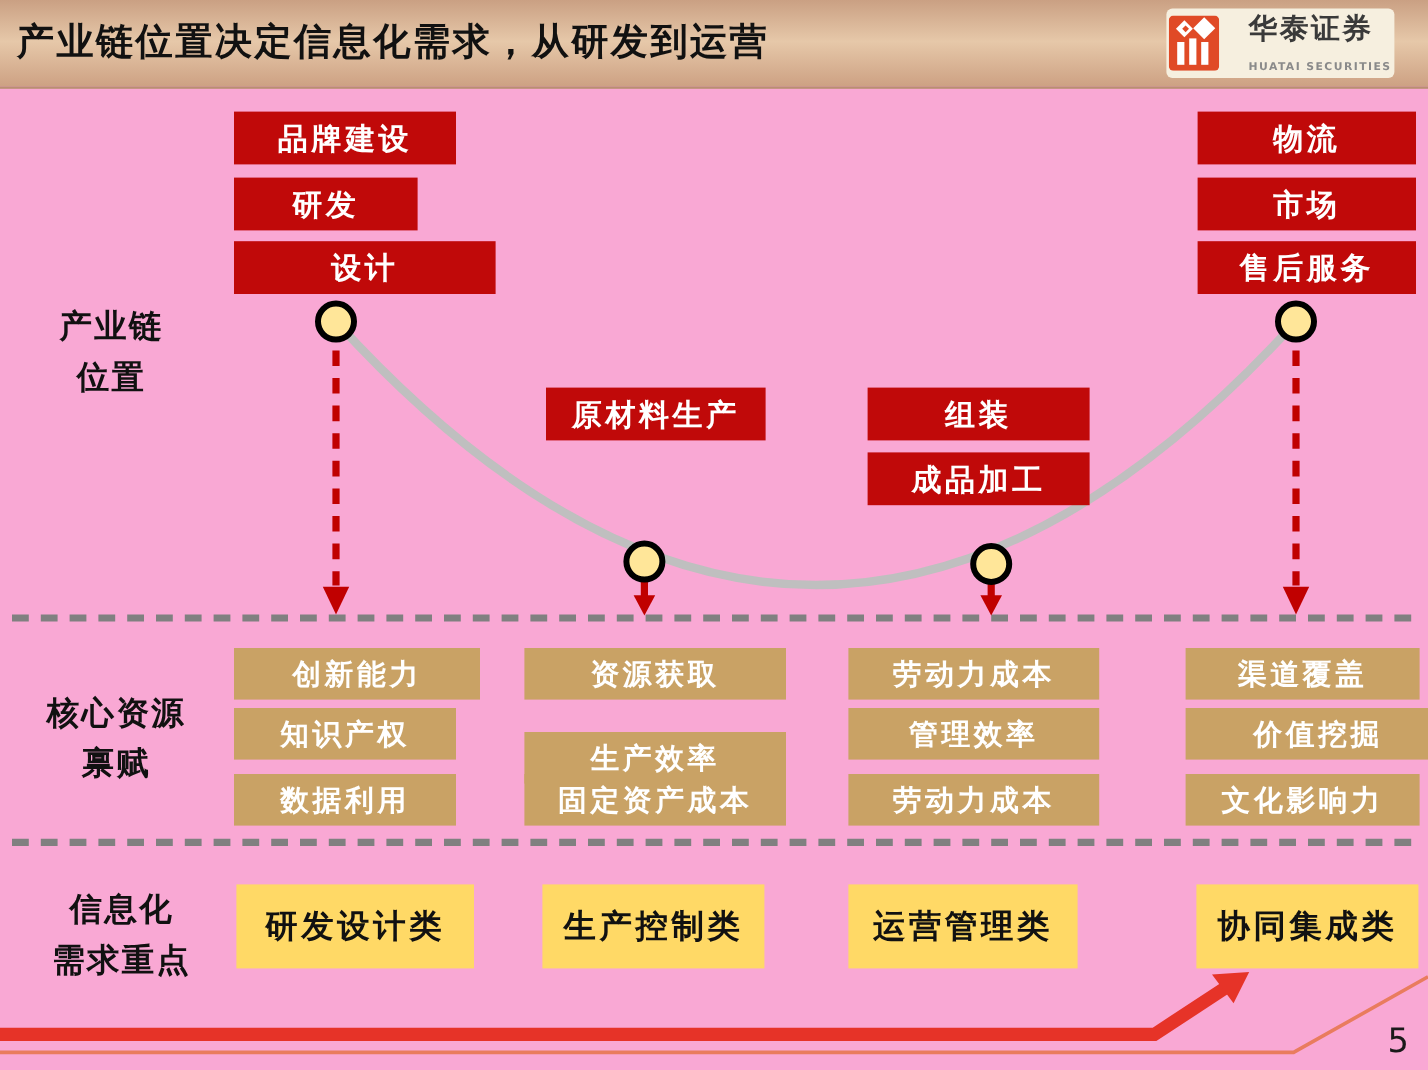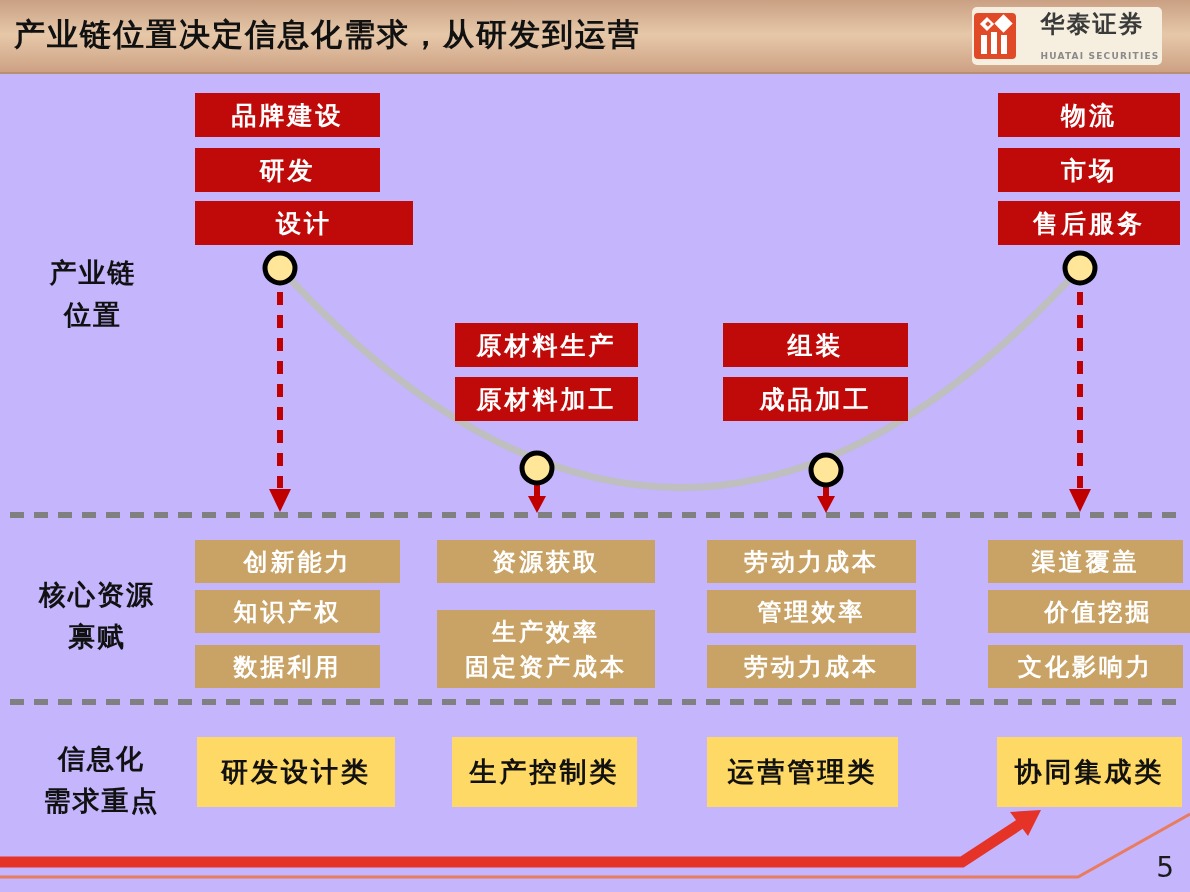--- a/index.html
+++ b/index.html
@@ -1,18 +1,18 @@
 <!DOCTYPE html>
 <html><head>
 <meta charset="utf-8">
 <style>
   html,body{margin:0;padding:0;background:#fff;}
   .slide{
     position:relative;width:1190px;height:892px;overflow:hidden;
-    background:#c4b5fd;font-family:"DejaVu Sans",sans-serif;
+    background:#f9a8d4;font-family:"DejaVu Sans",sans-serif;
   }
   
   .header{
     position:absolute;left:0;top:0;width:1190px;height:72px;
     background:linear-gradient(180deg,#caa083 0%,#e6c8a9 48%,#cda183 100%);
     border-bottom:2px solid #b98f72;
   }
   .header-title{
     position:absolute;left:14px;top:14px;
     font-family:"DejaVu Serif",serif;
@@ -107,29 +107,28 @@
   <div class="row-label" style="left:12px;top:574px;width:170px;">
     <span>核心资源</span><br>
     <span>禀赋</span>
   </div>
   <div class="row-label" style="left:14px;top:738px;width:175px;">
     <span>信息化</span><br>
     <span>需求重点</span>
   </div>
 
   <div class="box red" style="left:195px;top:93px;width:185px;">品牌建设</div>
-  <div class="box red" style="left:195px;top:148px;width:185px;">研发</div>
+  <div class="box red" style="left:195px;top:148px;width:153px;">研发</div>
   <div class="box red" style="left:195px;top:201px;width:218px;">设计</div>
 
   <div class="box red" style="left:998px;top:93px;width:182px;">物流</div>
   <div class="box red" style="left:998px;top:148px;width:182px;">市场</div>
   <div class="box red" style="left:998px;top:201px;width:182px;">售后服务</div>
 
   <div class="box red" style="left:455px;top:323px;width:183px;">原材料生产</div>
-  <div class="box red" style="left:455px;top:377px;width:183px;">原材料加工</div>
   <div class="box red" style="left:723px;top:323px;width:185px;">组装</div>
   <div class="box red" style="left:723px;top:377px;width:185px;">成品加工</div>
 
   <div class="box tan" style="left:195px;top:540px;width:205px;">创新能力</div>
   <div class="box tan" style="left:195px;top:590px;width:185px;">知识产权</div>
   <div class="box tan" style="left:195px;top:645px;width:185px;">数据利用</div>
 
   <div class="box tan" style="left:437px;top:540px;width:218px;">资源获取</div>
   <div class="box tan" style="left:437px;top:610px;width:218px;">生产效率</div>
   <div class="box tan" style="left:437px;top:645px;width:218px;">固定资产成本</div>

